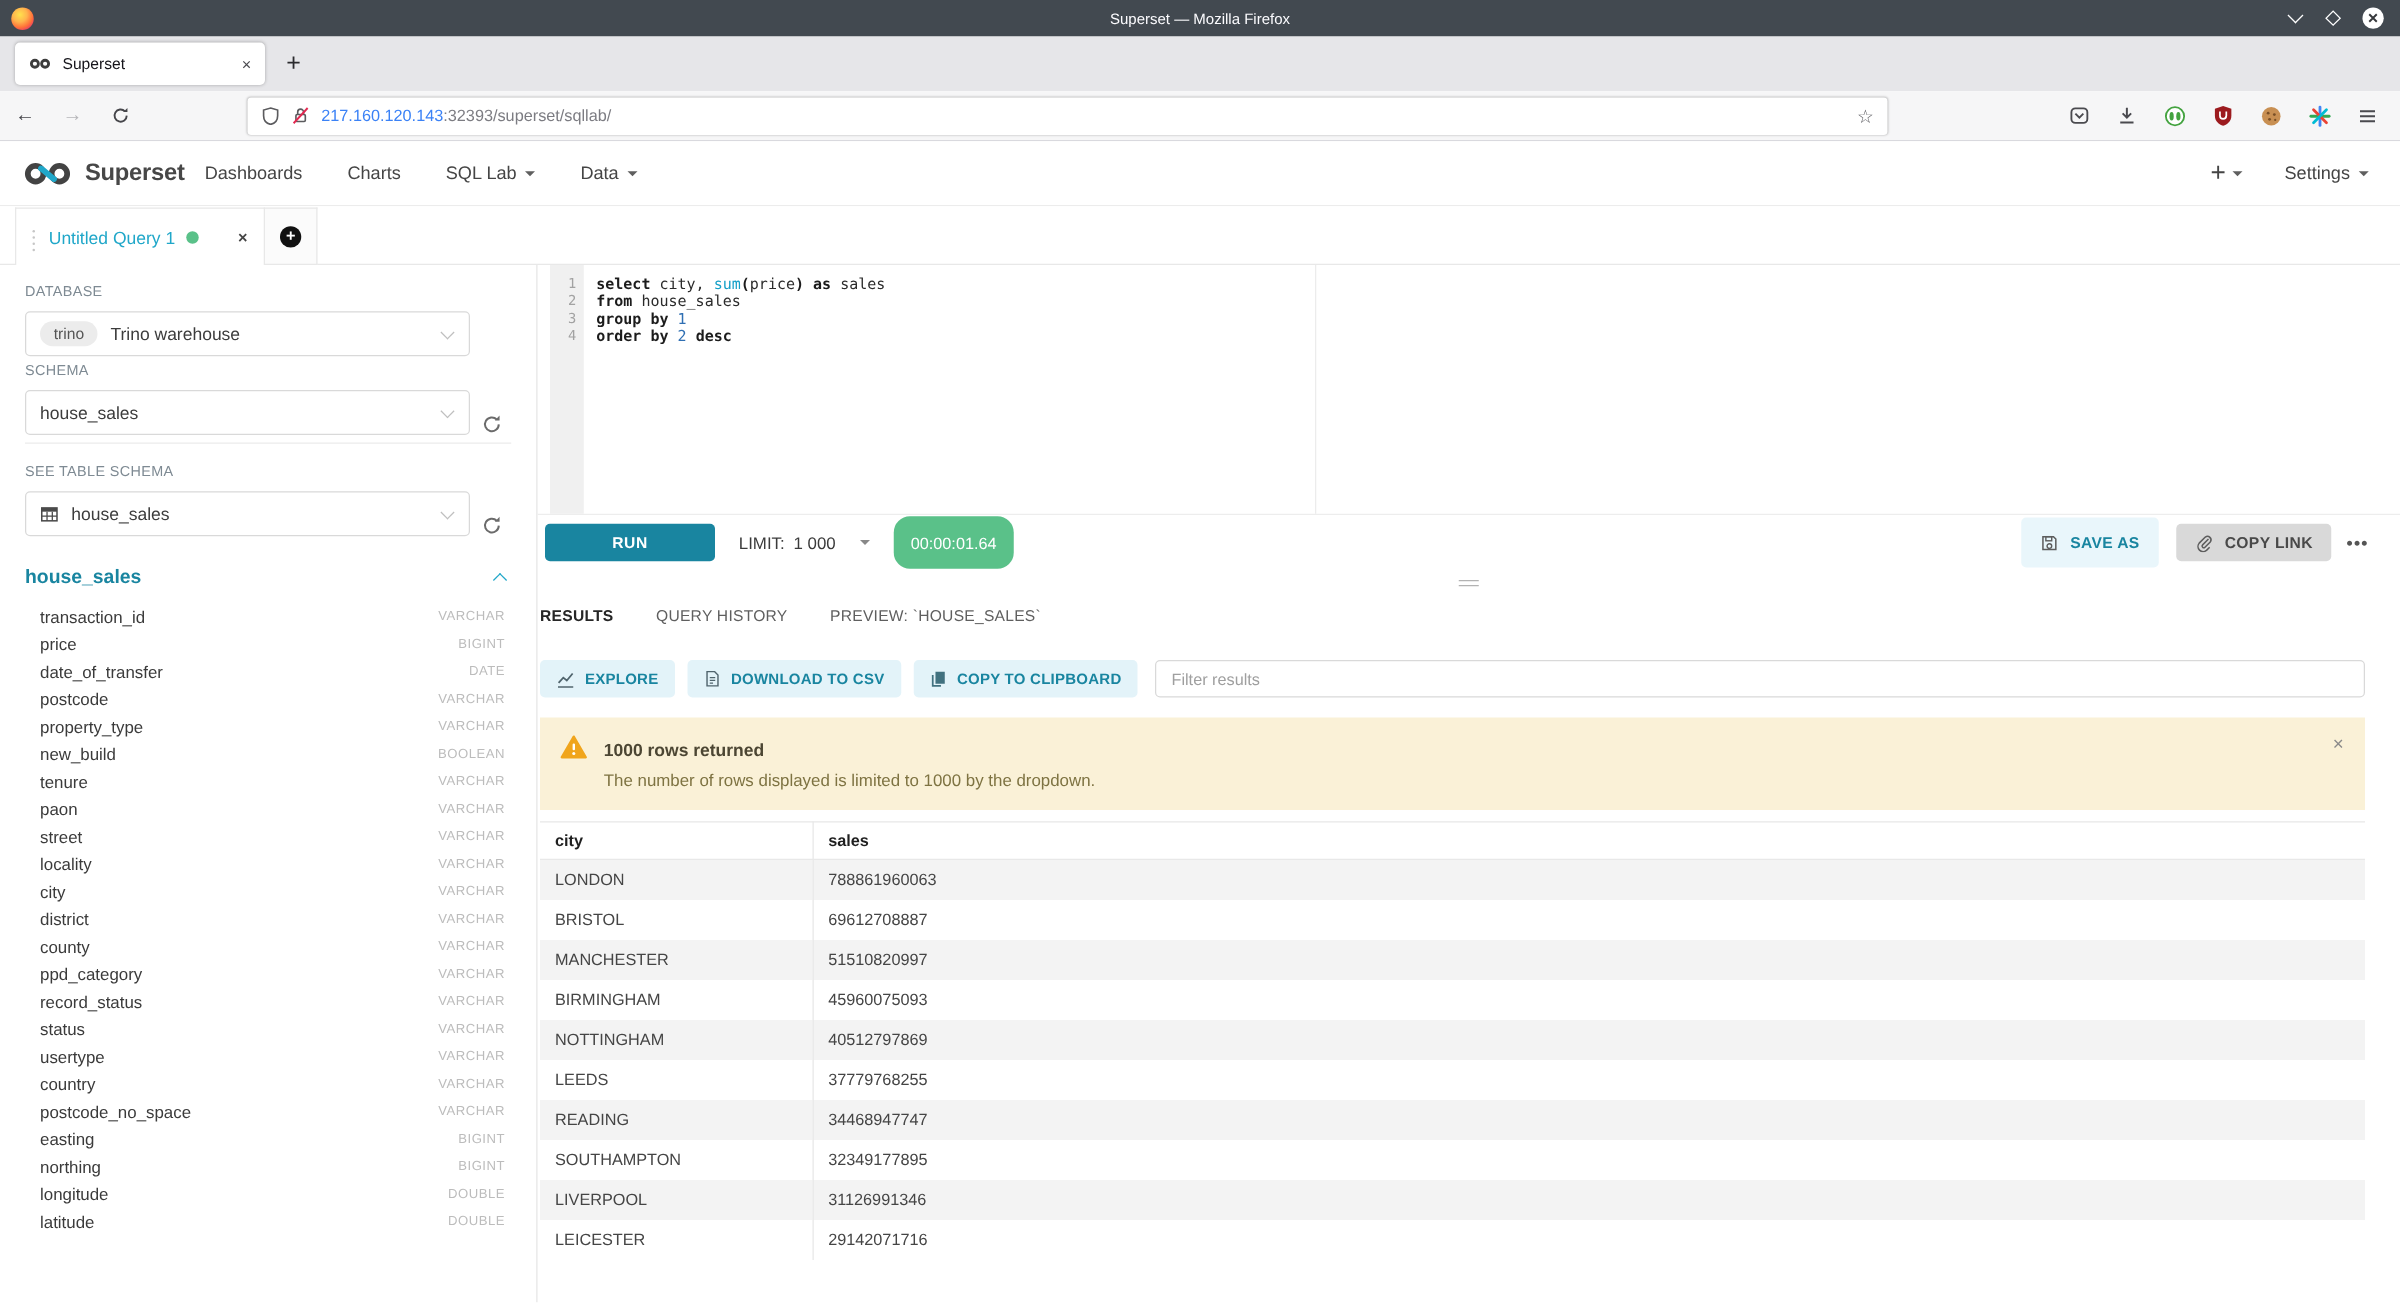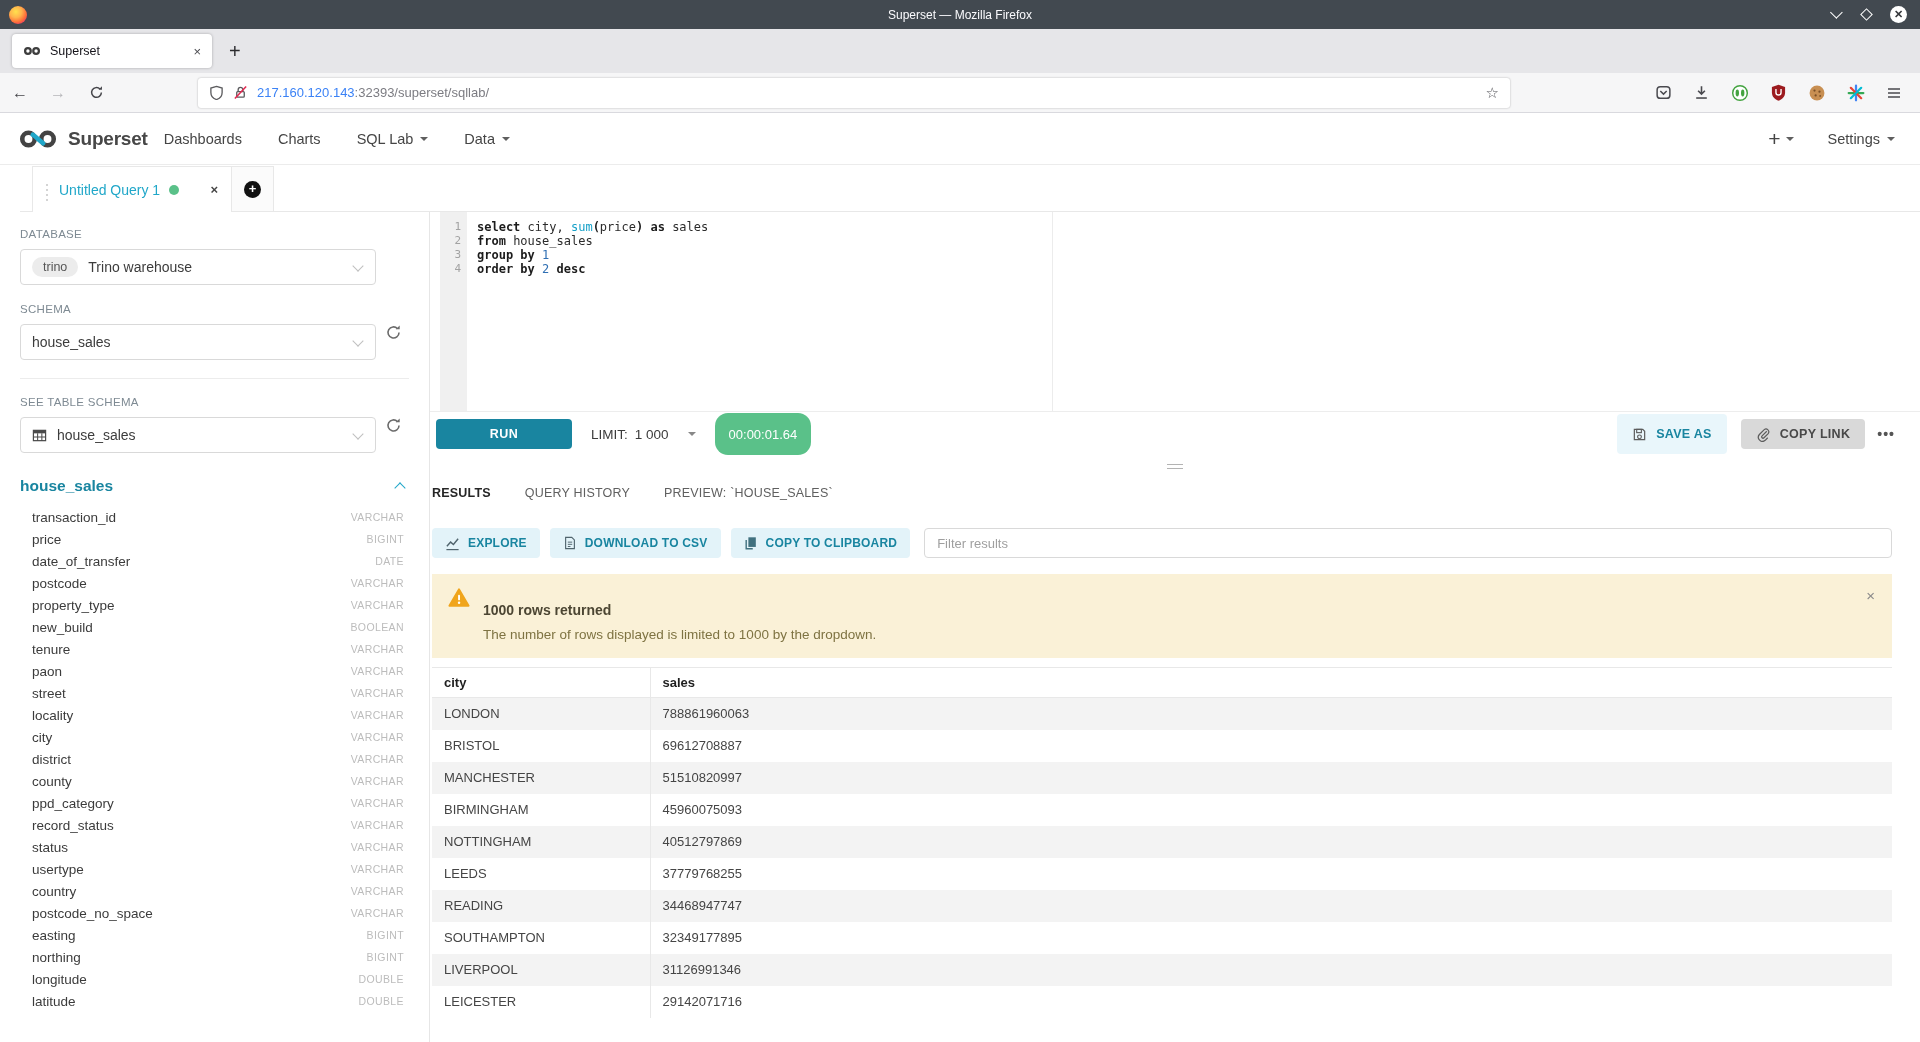--- a/index.html
+++ b/index.html
@@ -41,38 +41,38 @@
   .brand { display:flex; align-items:center; gap:9px; }
   .brand-name { font-size:19px; font-weight:bold; color:#474747; letter-spacing:-.2px; }
   .nav-items { display:flex; align-items:center; margin-left:16px; gap:36px; }
   .nav-item { display:flex; align-items:center; gap:7px; font-size:14.5px; color:#454545; }
   .caret { width:0; height:0; border-left:4px solid transparent; border-right:4px solid transparent; border-top:4.5px solid #5f5f5f; }
   .nav-right { margin-left:auto; display:flex; align-items:center; gap:34px; padding-right:8px; }
   .plus-btn { display:flex; align-items:center; gap:5px; font-size:21px; color:#454545; font-weight:400; }
   .settings-btn { display:flex; align-items:center; gap:7px; font-size:14.5px; color:#454545; }
 
   
-  .query-tabstrip { height:47px; background:#fff; border-bottom:1px solid #e8e8e8; display:flex; align-items:flex-end;margin-left:20px; }
+  .query-tabstrip { height:47px; background:#fff; border-bottom:1px solid #e8e8e8; display:flex; align-items:flex-end; }
   .query-tab { width:200px; height:46px; margin-left:12px; background:#fff; border:1px solid #e8e8e8; border-bottom:none;
                display:flex; align-items:center; gap:9px; padding:0 13px; position:relative; top:1px; }
   .drag-dots { width:2px; height:2px; border-radius:50%; background:#c6c6c6; margin-right:2px;
                box-shadow:0 5px 0 #c6c6c6, 0 10px 0 #c6c6c6, 0 -5px 0 #c6c6c6; }
   .query-tab-title { color:var(--accent,#20a7c9); font-size:14px; }
   .status-dot { width:10px; height:10px; border-radius:50%; background:var(--green,#5ac189); }
   .query-tab-close { margin-left:auto; color:#454545; font-size:13px; font-weight:bold; }
   .add-tab { width:42px; height:46px; border:1px solid #e8e8e8; border-left:none; background:#fbfbfb;
              display:flex; align-items:center; justify-content:center; position:relative; top:1px; }
   .add-circle { width:17px; height:17px; border-radius:50%; background:#111; color:#fff; font-size:13px; font-weight:bold;
                 display:flex; align-items:center; justify-content:center; line-height:0; }
 
   
   .workspace { display:flex; height:830px; }
   .left-panel { width:430px; flex:0 0 430px; border-right:1px solid #e6e6e6; padding:16px 20px 0; overflow:hidden; }
   .fieldlabel { font-size:11.5px; color:#7e8a93; letter-spacing:.3px; margin-bottom:9px; }
-  .select-row { display:flex; align-items:flex-start; gap:9px; margin-bottom:18px; }
+  .select-row { display:flex; align-items:flex-end; gap:9px; margin-bottom:6px; }
   .select { width:356px; height:36px; border:1px solid #d9d9d9; border-radius:4px; background:#fff;
             display:flex; align-items:center; padding:0 11px; gap:10px; font-size:14px; color:#3c3c3c; position:relative; }
   .chev { width:8px; height:8px; border-right:1.6px solid #bfbfbf; border-bottom:1.6px solid #bfbfbf;
           transform:rotate(45deg); position:absolute; right:13px; top:12px; }
   .badge { background:#ececec; border-radius:11px; padding:3px 11px; font-size:12.5px; color:#555; }
   .panel-divider { border:none; border-top:1px solid #ececec; margin:0 0 17px; }
   .table-title-row { display:flex; justify-content:space-between; align-items:center; margin:24px 0 11px; padding-right:5px; }
   .table-title { font-size:15.5px; font-weight:bold; color:var(--teal-dark,#1985a0); }
   .chev-up { width:8px; height:8px; border-right:1.8px solid var(--accent,#20a7c9); border-bottom:1.8px solid var(--accent,#20a7c9);
              transform:rotate(-135deg); margin-top:4px; }
@@ -119,21 +119,21 @@
   .south-tab.active { color:#262626; font-weight:bold; }
   .results-toolbar { display:flex; align-items:center; gap:10px; margin-top:18px; }
   .tool-btn { height:30px; background:#e3f3f9; border-radius:4px; color:var(--teal-dark,#1985a0); font-weight:bold;
               font-size:12px; letter-spacing:.2px; display:flex; align-items:center; gap:8px; padding:0 13px;justify-content:space-between; }
   .filter-input { flex:1; height:30px; border:1px solid #d9d9d9; border-radius:4px; padding:0 12px; font-size:13px;
                   color:#be185d; margin-left:4px; font-family:"Liberation Sans",sans-serif; outline:none; }
   .filter-input::placeholder { color:#9f9f9f; }
 
   .banner { margin-top:16px; background:var(--warn-bg,#faf1d7); display:flex; gap:13px; padding:13px 16px 16px; position:relative; }
   .banner-texts { display:flex; flex-direction:column; }
-  .banner-title { font-size:14px; font-weight:bold; color:var(--warn-title,#4c4633); margin-top:15px; }
+  .banner-title { font-size:14px; font-weight:bold; color:var(--warn-title,#4c4633); margin-top:5px; }
   .banner-msg { font-size:13.5px; color:var(--warn-text,#7e7342); margin-top:9px; }
   .banner-close { position:absolute; right:17px; top:13px; color:#8a8a8a; font-size:15px; }
 
   .results-table { width:100%; border-collapse:collapse; table-layout:fixed; margin-top:9px; }
   .results-table th { width:auto; text-align:left; font-size:13px; font-weight:bold; color:#1f1f1f; height:30px; padding:0 12px;
                       border-top:1px solid #e8e8e8; border-bottom:1px solid #e8e8e8; }
   .results-table th:first-child, .results-table td:first-child { width:218px; border-right:1px solid #e8e8e8; }
   .results-table td { font-size:13px; color:#454545; height:32px; padding:0 12px; }
   .results-table tbody tr:nth-child(odd) { background:var(--stripe,#f3f3f3); }
 

